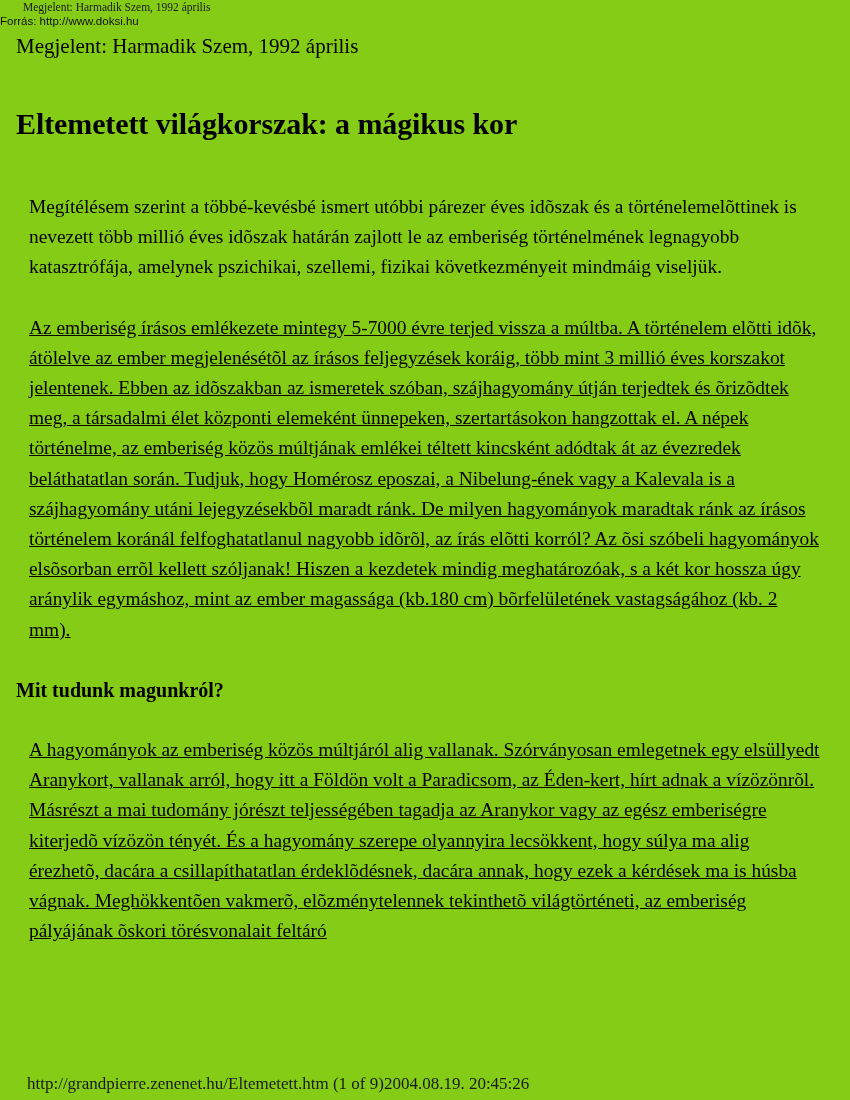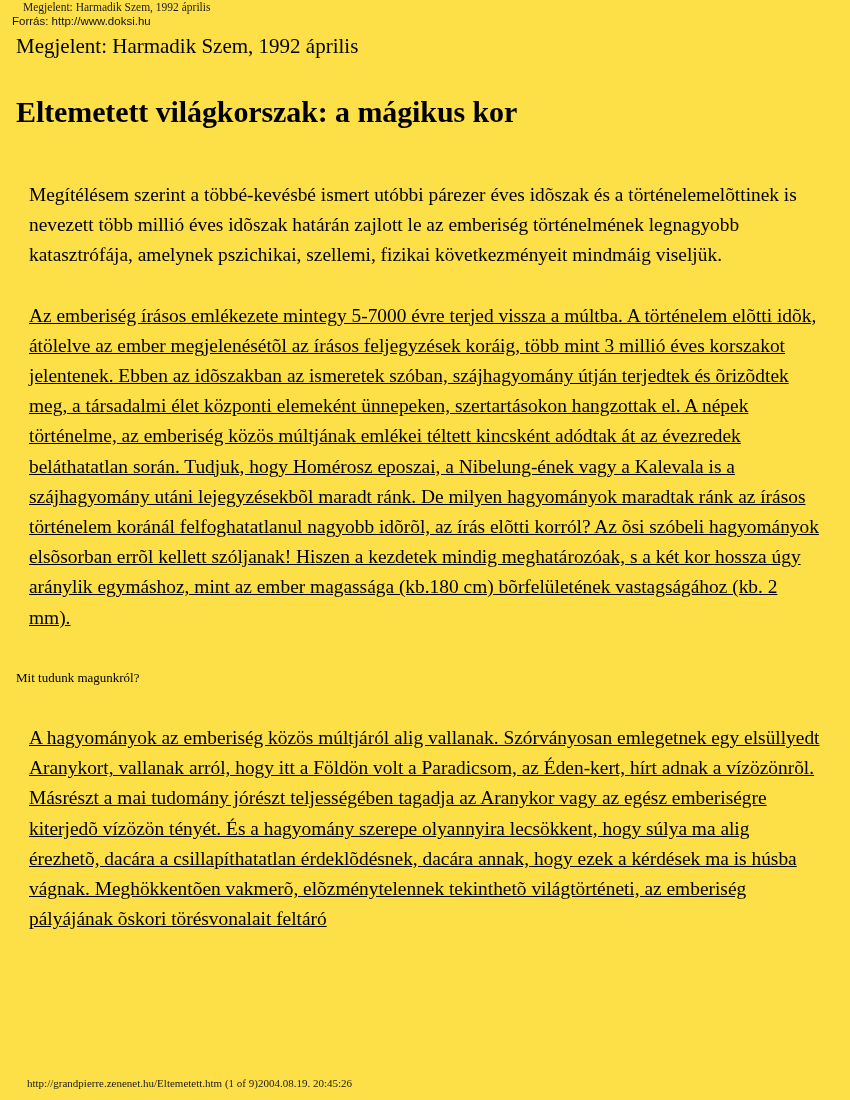--- a/index.html
+++ b/index.html
@@ -4,21 +4,21 @@
 <style>
   html, body {
     margin: 0;
     padding: 0;
     background: #ffffff;
   }
   .page {
     position: relative;
     width: 850px;
     height: 1100px;
-    background: #fde047;
+    background: #84cc16;
     overflow: hidden;
     color: #000000;
   }
 
   
   .doc-header {
     position: absolute;
     left: 0;
     top: 0;
     width: 100%;
@@ -29,21 +29,21 @@
     line-height: 14px;
     color: #1a1a1a;
     padding-left: 23px;
     white-space: nowrap;
   }
   .header-url-line {
     font-family: "Liberation Sans", "DejaVu Sans", sans-serif;
     font-size: 11.5px;
     line-height: 14px;
     color: #111111;
-    padding-left: 12px;
+    padding-left: 0;
     white-space: nowrap;
   }
 
   
   .content {
     position: absolute;
     left: 16px;
     top: 33px;
     width: 818px;
   }
@@ -55,56 +55,56 @@
     color: #000000;
     white-space: nowrap;
   }
 
   .article-title {
     font-family: "Liberation Serif", "DejaVu Serif", serif;
     font-size: 30px;
     font-weight: bold;
     line-height: 36px;
     color: #000000;
-    margin-top: 35px;
+    margin-top: 47px;
     letter-spacing: -0.1px;
     white-space: nowrap;
   }
 
   .body-block {
     font-family: "Liberation Serif", "DejaVu Serif", serif;
     font-size: 19.4px;
     line-height: 30.2px;
     color: #000000;
     text-align: left;
   }
 
   .para {
     margin: 13px;
   }
   .para-gap-1 { margin-top: 50px; }
   .para-gap-2 { margin-top: 30px; text-decoration: underline; }
 
   .subhead {
     font-family: "Liberation Serif", "DejaVu Serif", serif;
-    font-size: 13px;
-    font-weight: normal;
+    font-size: 20px;
+    font-weight: bold;
     line-height: 30.2px;
     color: #000000;
     margin: 0;
     margin-top: 30px;
   }
 
   
   .doc-footer {
     position: absolute;
     left: 27px;
     top: 1076px;
     font-family: "Liberation Serif", "DejaVu Serif", serif;
-    font-size: 11px;
+    font-size: 17px;
     line-height: 15px;
     color: #1a1a1a;
     white-space: nowrap;
   }
 </style>
 </head>
 <body>
 
 <div class="page">
 

